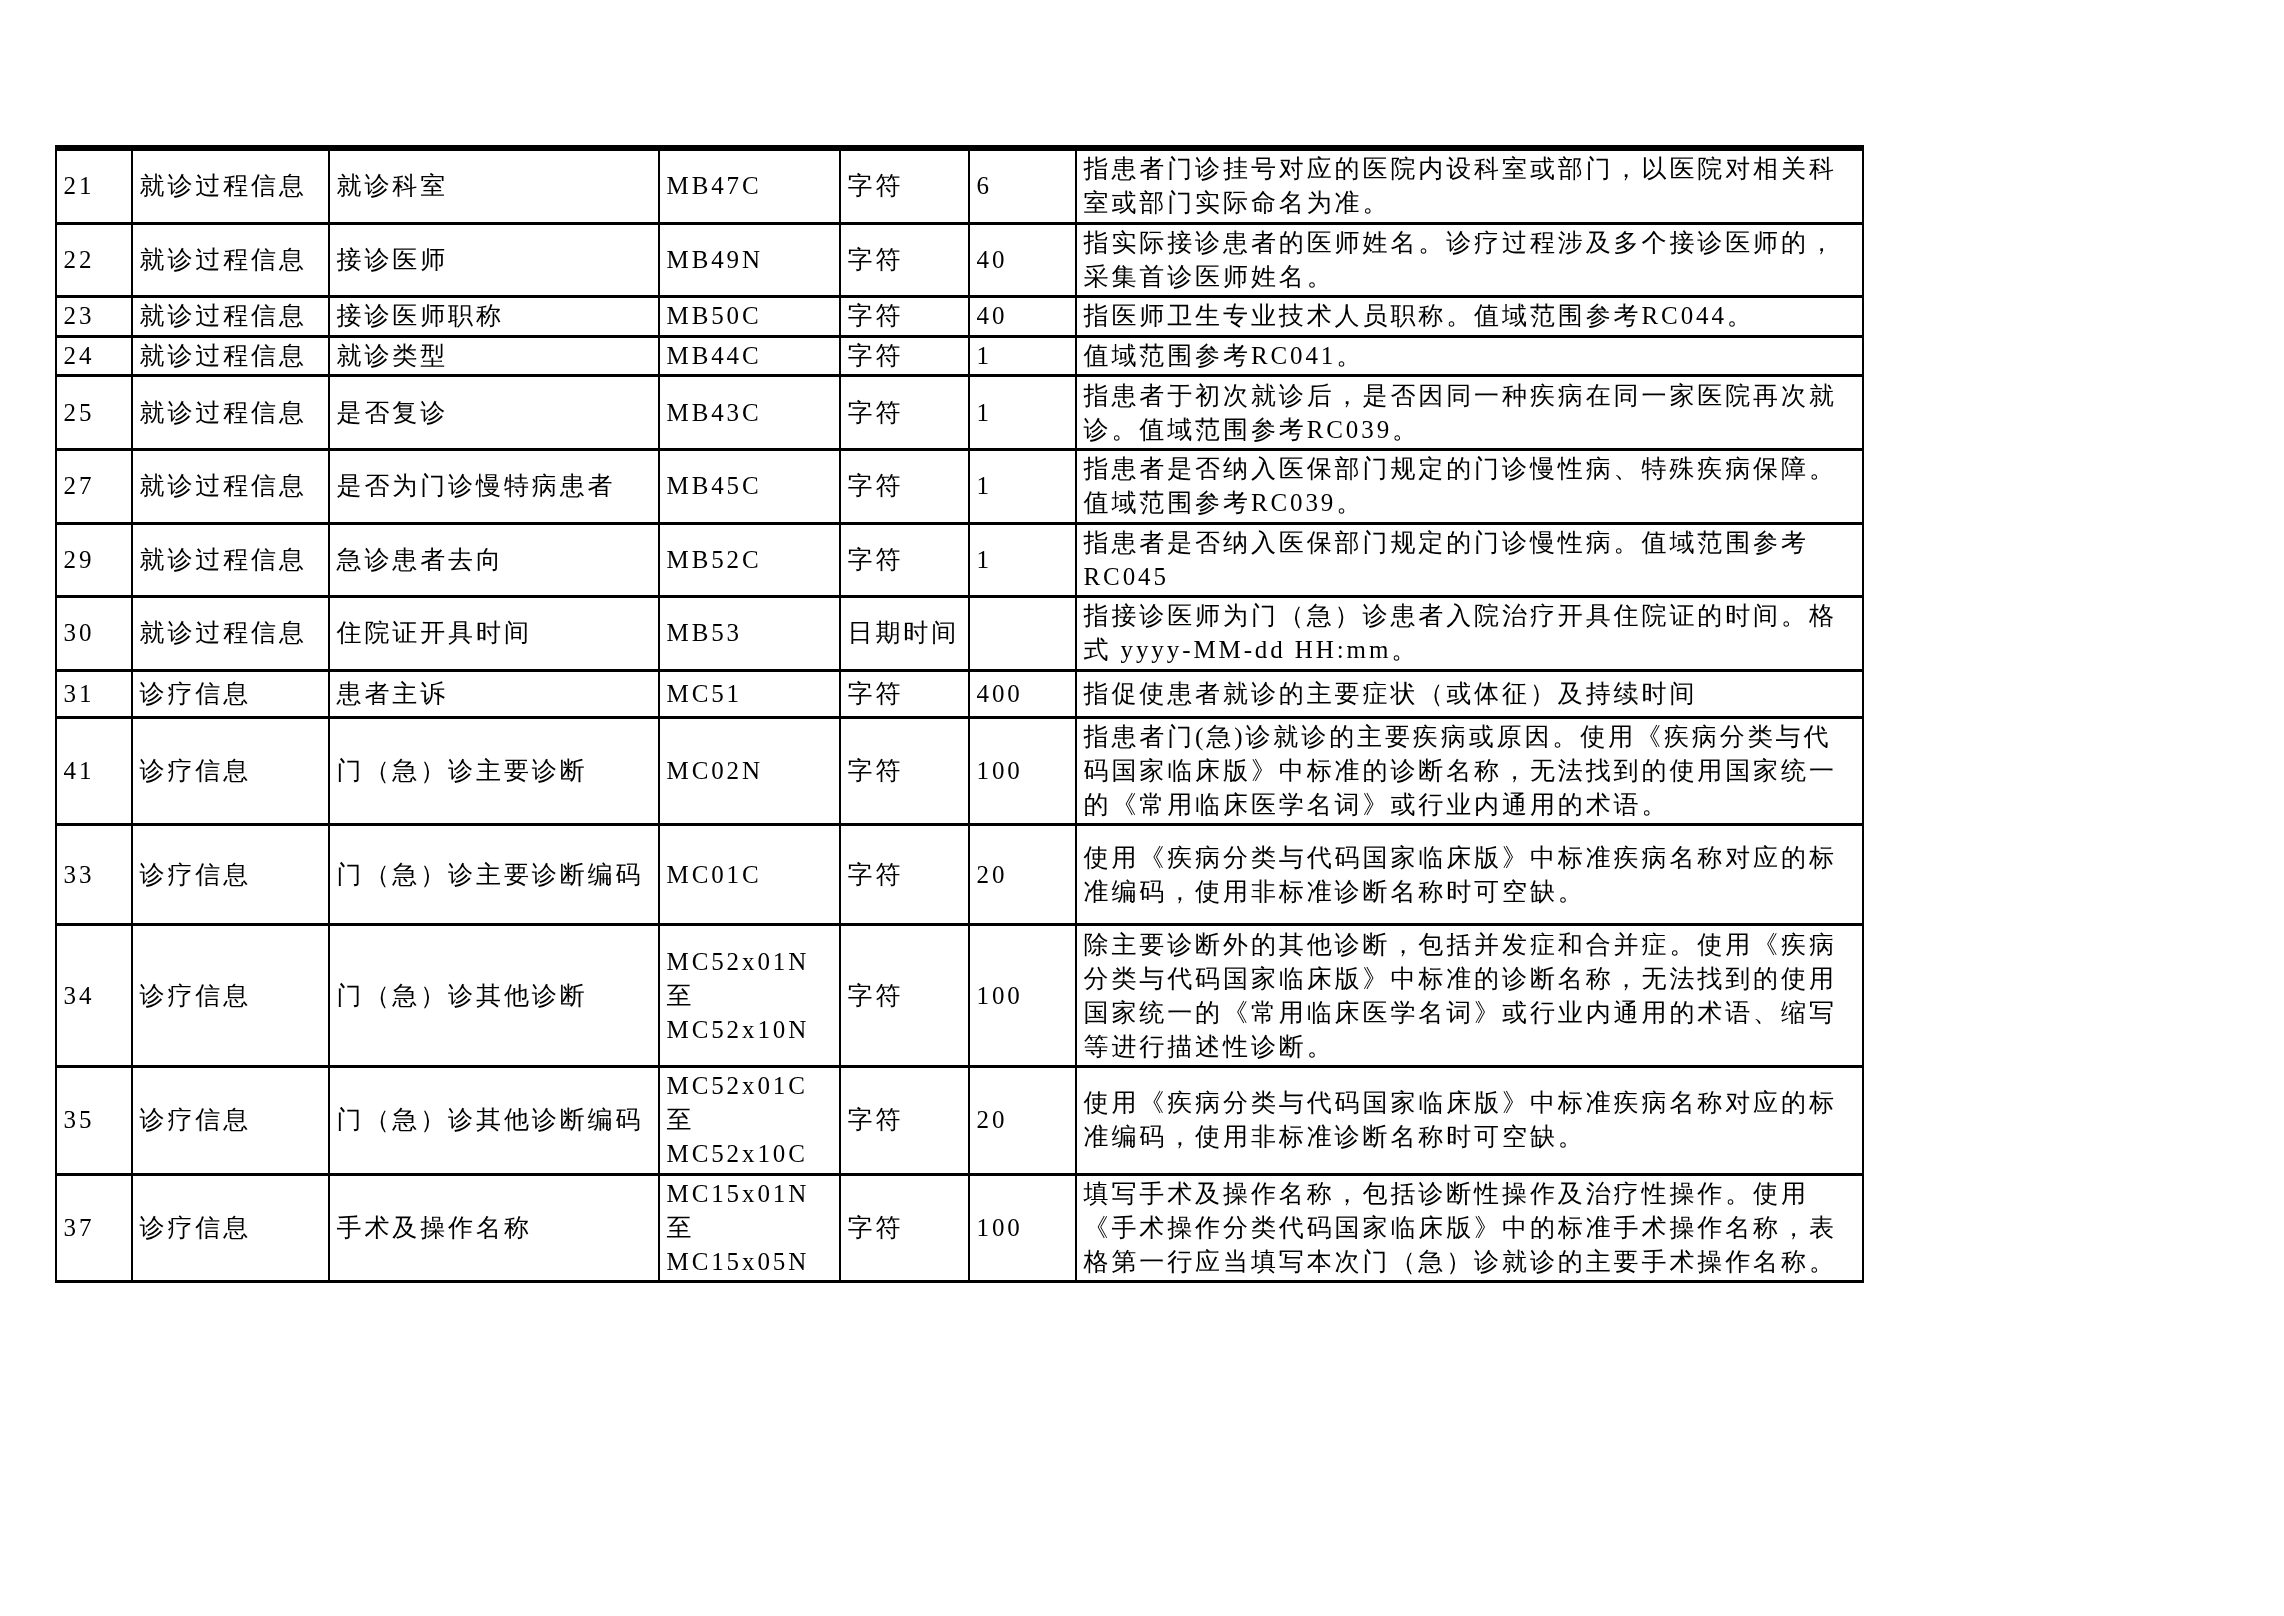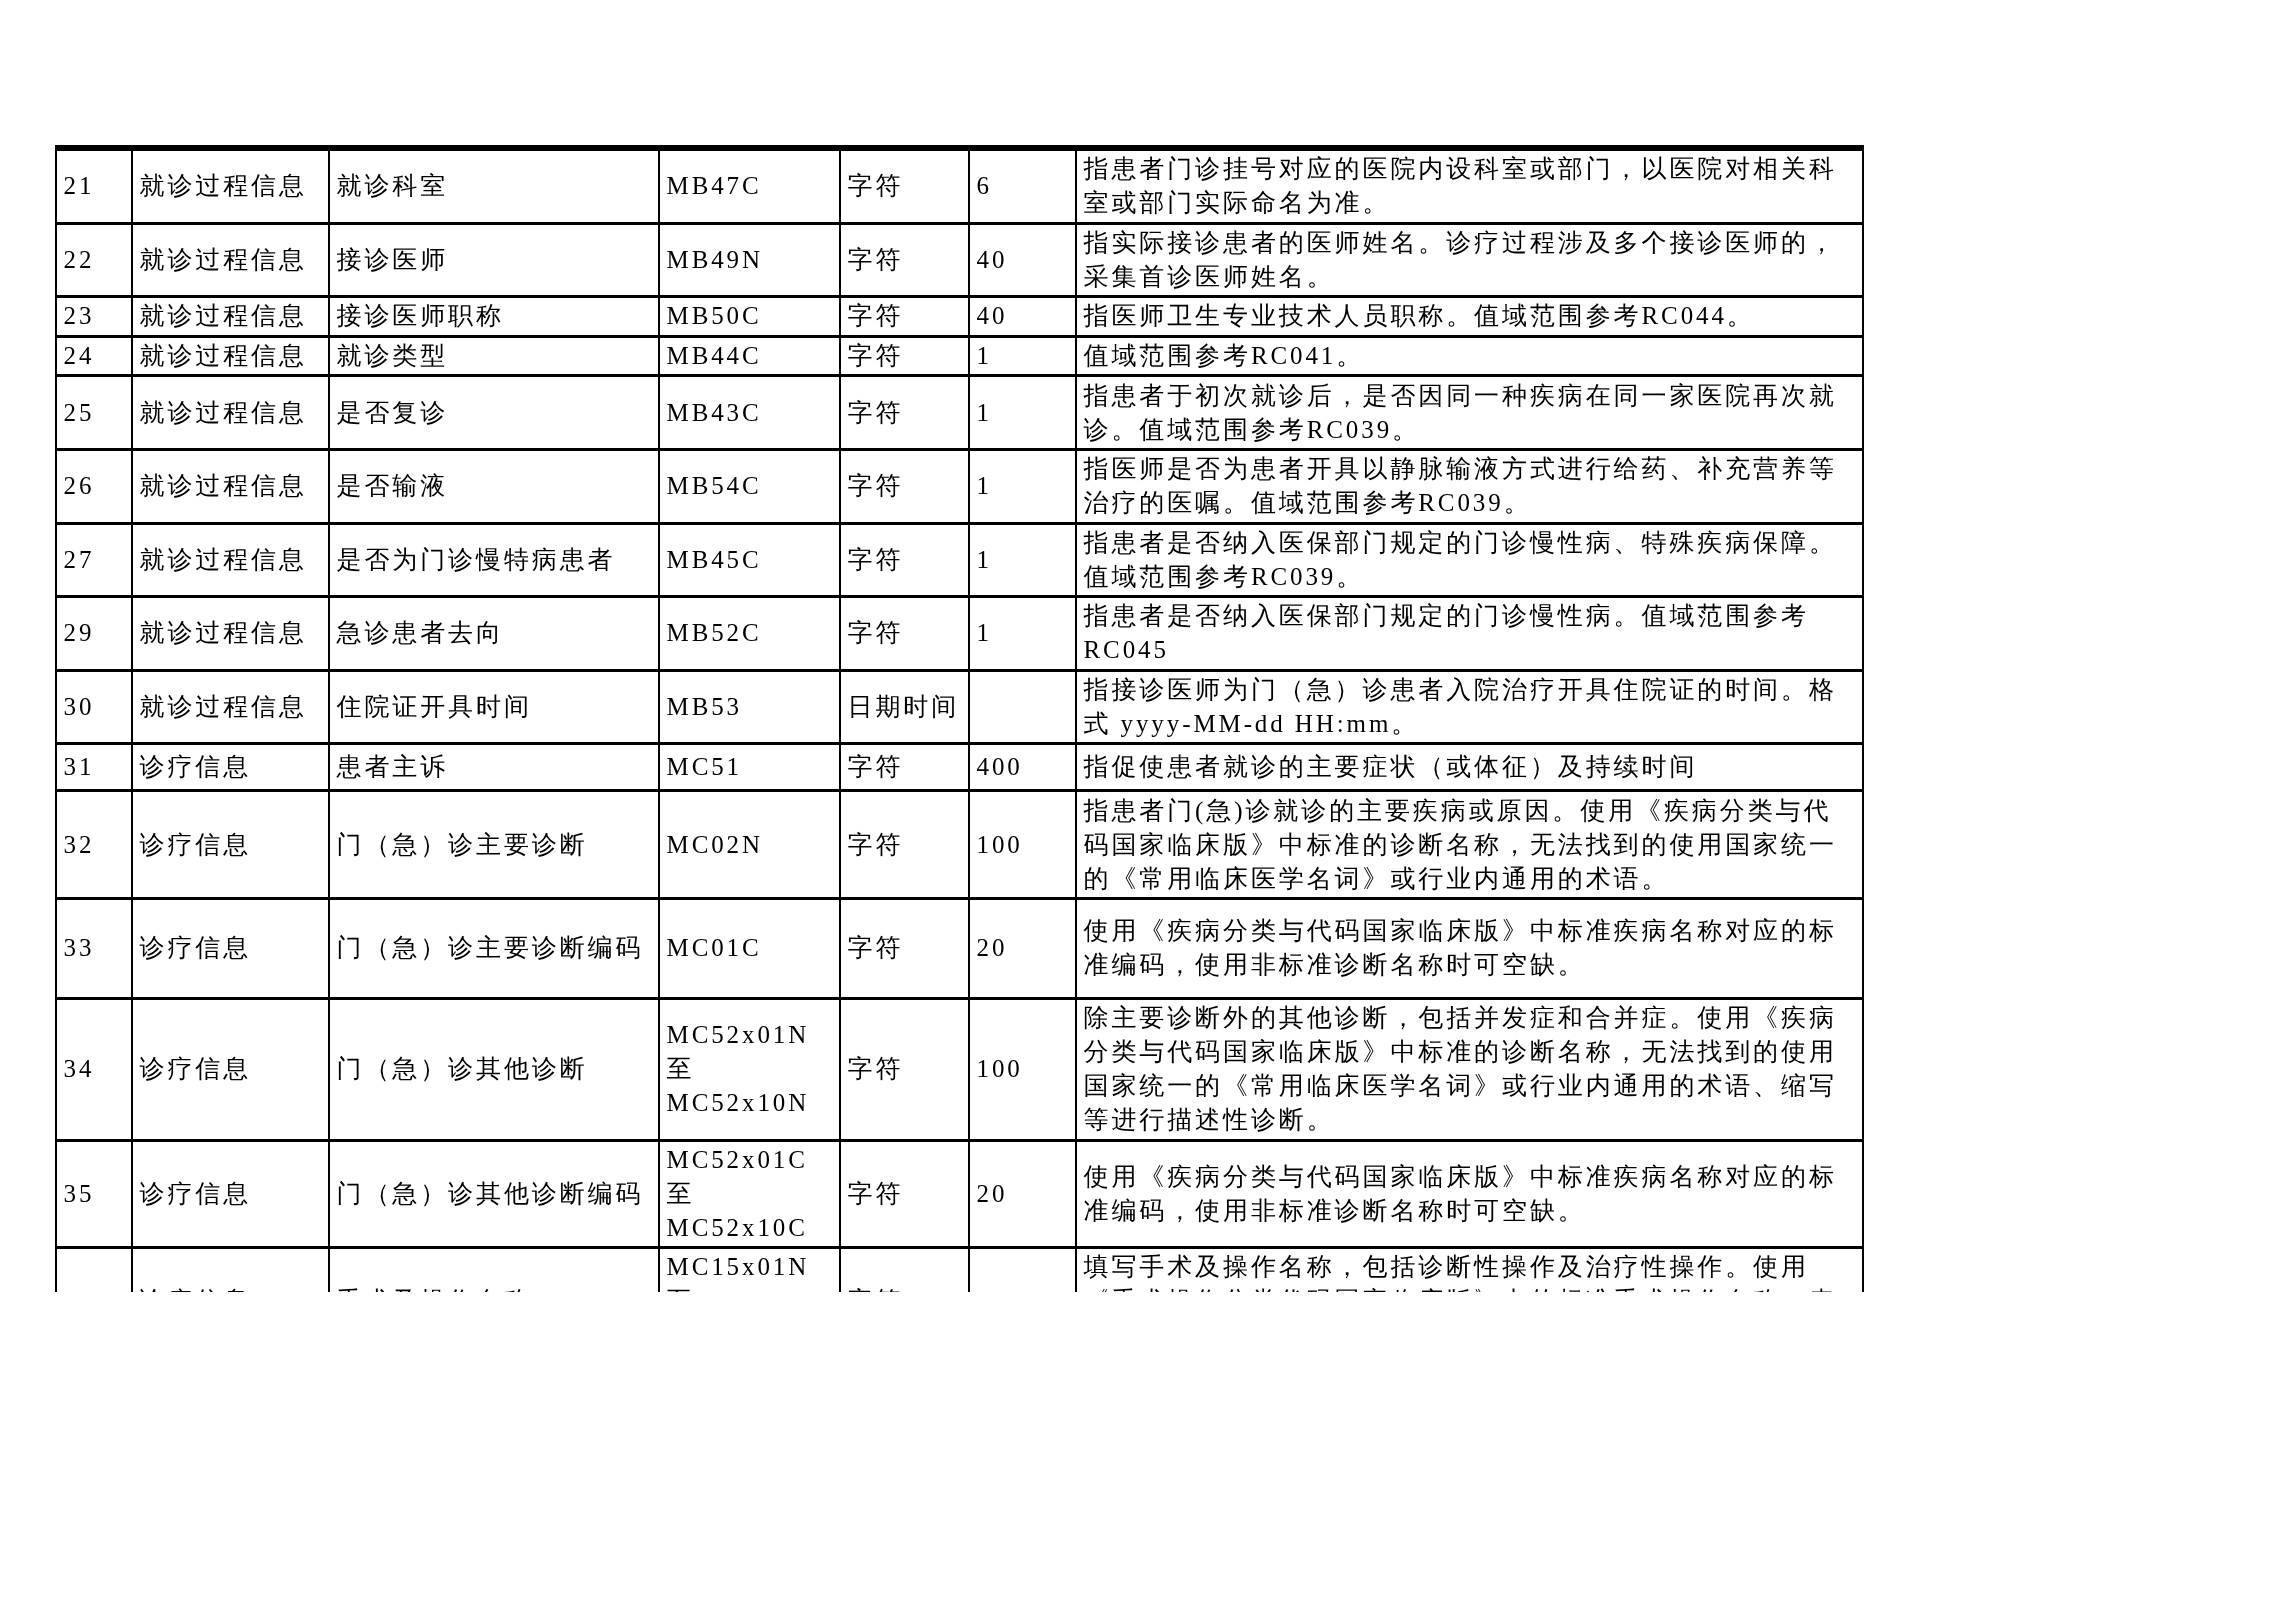--- a/index.html
+++ b/index.html
@@ -99,29 +99,20 @@
         <tr style="height: 68px;">
           <td class="c-num">25</td>
           <td class="c-cat">就诊过程信息</td>
           <td class="c-name">是否复诊</td>
           <td class="c-code">MB43C</td>
           <td class="c-type">字符</td>
           <td class="c-len">1</td>
           <td class="c-desc">指患者于初次就诊后，是否因同一种疾病在同一家医院再次就诊。值域范围参考RC039。</td>
         </tr>
         <tr style="height: 68px;">
-          <td class="c-num">26</td>
-          <td class="c-cat">就诊过程信息</td>
-          <td class="c-name">是否输液</td>
-          <td class="c-code">MB54C</td>
-          <td class="c-type">字符</td>
-          <td class="c-len">1</td>
-          <td class="c-desc">指医师是否为患者开具以静脉输液方式进行给药、补充营养等治疗的医嘱。值域范围参考RC039。</td>
-        </tr>
-        <tr style="height: 68px;">
           <td class="c-num">27</td>
           <td class="c-cat">就诊过程信息</td>
           <td class="c-name">是否为门诊慢特病患者</td>
           <td class="c-code">MB45C</td>
           <td class="c-type">字符</td>
           <td class="c-len">1</td>
           <td class="c-desc">指患者是否纳入医保部门规定的门诊慢性病、特殊疾病保障。值域范围参考RC039。</td>
         </tr>
         <tr style="height: 68px;">
           <td class="c-num">29</td>
@@ -144,21 +135,21 @@
         <tr style="height: 47px;">
           <td class="c-num">31</td>
           <td class="c-cat">诊疗信息</td>
           <td class="c-name">患者主诉</td>
           <td class="c-code">MC51</td>
           <td class="c-type">字符</td>
           <td class="c-len">400</td>
           <td class="c-desc">指促使患者就诊的主要症状（或体征）及持续时间</td>
         </tr>
         <tr style="height: 102px;">
-          <td class="c-num">32</td>
+          <td class="c-num">41</td>
           <td class="c-cat">诊疗信息</td>
           <td class="c-name">门（急）诊主要诊断</td>
           <td class="c-code">MC02N</td>
           <td class="c-type">字符</td>
           <td class="c-len">100</td>
           <td class="c-desc">指患者门(急)诊就诊的主要疾病或原因。使用《疾病分类与代码国家临床版》中标准的诊断名称，无法找到的使用国家统一的《常用临床医学名词》或行业内通用的术语。</td>
         </tr>
         <tr style="height: 100px;">
           <td class="c-num">33</td>
           <td class="c-cat">诊疗信息</td>

